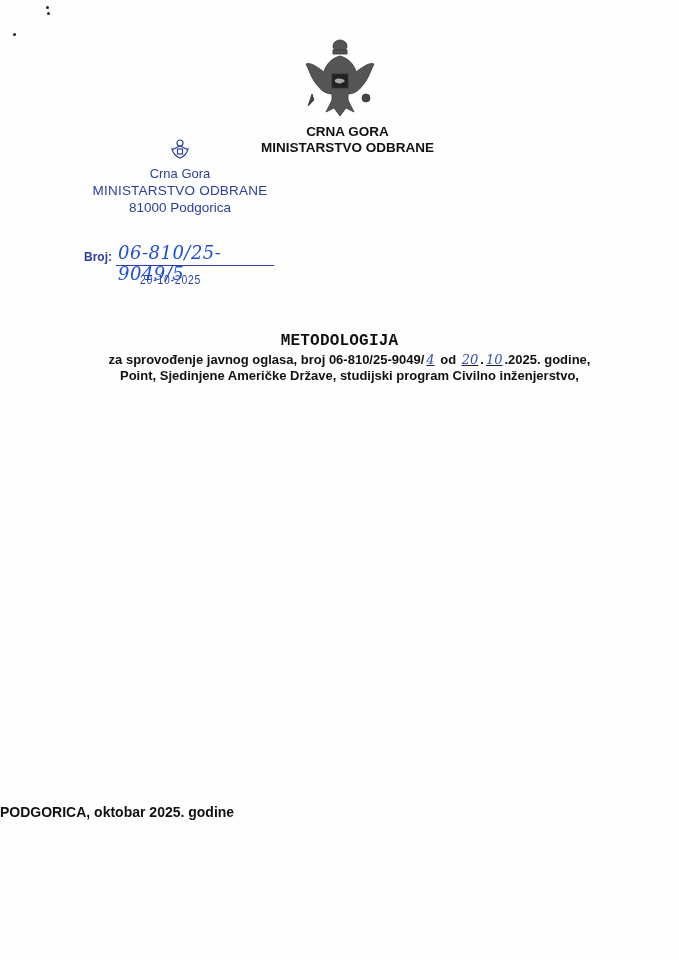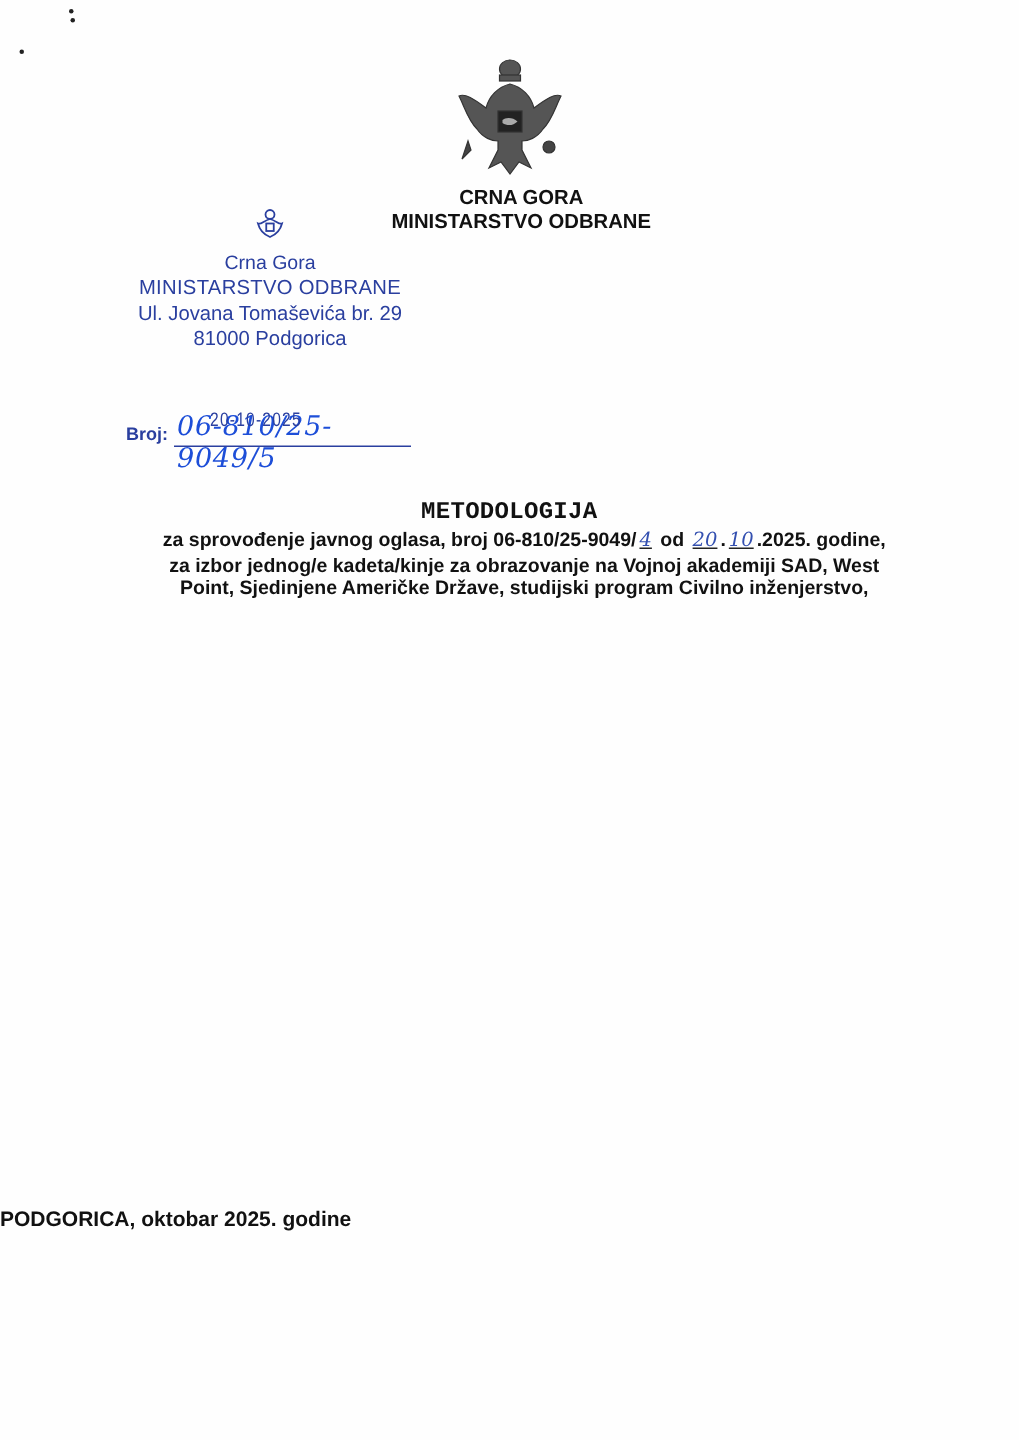--- a/index.html
+++ b/index.html
@@ -10,21 +10,21 @@
   .crest { position:absolute; left:304px; top:38px; width:72px; height:82px; }
   .header-title { position:absolute; left:0; width:679px; text-align:center; font-weight:bold; font-size:13.5px; }
   .h1 { top:124px; left:8px; }
   .h2 { top:140px; left:8px; }
   .stamp { position:absolute; left:70px; top:138px; width:220px; color:#2a3f9f; text-align:center; }
   .stamp .seal { width:24px; height:24px; margin:0 auto; }
   .stamp .l1 { font-size:13px; margin-top:0px; line-height:16px; }
   .stamp .l2 { font-size:13.5px; line-height:17px; letter-spacing:0.2px; }
   .stamp .l3 { font-size:13.5px; line-height:17px; }
   .stamp .l4 { font-size:13.5px; line-height:17px; }
-  .broj { position:absolute; left:84px; top:244px; width:200px; height:24px; color:#2a3f9f;margin-top:32px; }
+  .broj { position:absolute; left:84px; top:244px; width:200px; height:24px; color:#2a3f9f; }
   .broj .lbl { position:absolute; left:0; top:6px; font-size:12px; font-weight:bold; }
   .broj .hand { position:absolute; left:34px; top:-2px; font-family:"DejaVu Serif", serif; font-style:italic; font-size:18px; color:#1d4ed8; letter-spacing:0.5px; }
   .broj .line { position:absolute; left:32px; top:21px; width:158px; height:1px; background:#2a3f9f; }
   .stamp-date { position:absolute; left:140px; top:272px; font-size:13px; color:#2a3f9f; font-family:"Liberation Sans Narrow","Liberation Sans", sans-serif; letter-spacing:1px; transform:scaleX(0.8); transform-origin:left; }
   .doc-title { position:absolute; left:0; width:679px; top:332px; text-align:center; font-weight:bold; font-size:16px; letter-spacing:0.2px;font-family:Liberation Mono, monospace; }
   .subtitle { position:absolute; left:0; width:679px; top:352px; text-align:center; font-weight:bold; font-size:13px; line-height:15.5px; }
   .subtitle .row { display:block;padding-left:20px; }
   .hw { font-family:"DejaVu Serif", serif; font-style:italic; color:#3450b0; text-decoration:underline; text-decoration-color:#222; font-weight:normal; padding:0 2px; }
   .footer { position:absolute; left:0; width:679px; top:804px; text-align:left; font-weight:bold; font-size:14px; }
 </style>
@@ -55,37 +55,35 @@
   <div class="stamp">
     <svg class="seal" viewBox="0 0 24 24">
       <g fill="none" stroke="#2a3f9f" stroke-width="1.2">
         <circle cx="12" cy="5" r="3"></circle>
         <path d="M12 8 C8 9 6 12 4 11 C5 15 7 18 12 20 C17 18 19 15 20 11 C18 12 16 9 12 8 Z"></path>
         <rect x="9.5" y="11" width="5" height="5"></rect>
       </g>
     </svg>
     <div class="l1">Crna Gora</div>
     <div class="l2">MINISTARSTVO ODBRANE</div>
-    <div class="l3">Ul. Jovana Tomaševića br. 29</div>
     <div class="l4">81000 Podgorica</div>
   </div>
 
   <div class="broj">
     <span class="lbl">Broj:</span>
     <span class="hand">06-810/25-9049/5</span>
     <div class="line"></div>
   </div>
   <div class="stamp-date">20-10-2025</div>
 
   <div class="doc-title">METODOLOGIJA</div>
 
   <div class="subtitle">
     <span class="row">
       <span>za sprovođenje javnog oglasa, broj 06-810/25-9049/</span><span class="hw">4</span>
       <span>od</span>
       <span class="hw">20</span>.<span class="hw">10</span><span>.2025. godine,</span>
     </span>
-    <span class="row">za izbor jednog/e kadeta/kinje za obrazovanje na Vojnoj akademiji SAD, West</span>
     <span class="row">Point, Sjedinjene Američke Države, studijski program Civilno inženjerstvo,</span>
   </div>
 
   <div class="footer">PODGORICA, oktobar 2025. godine</div>
 </div>
 
 </body></html>

